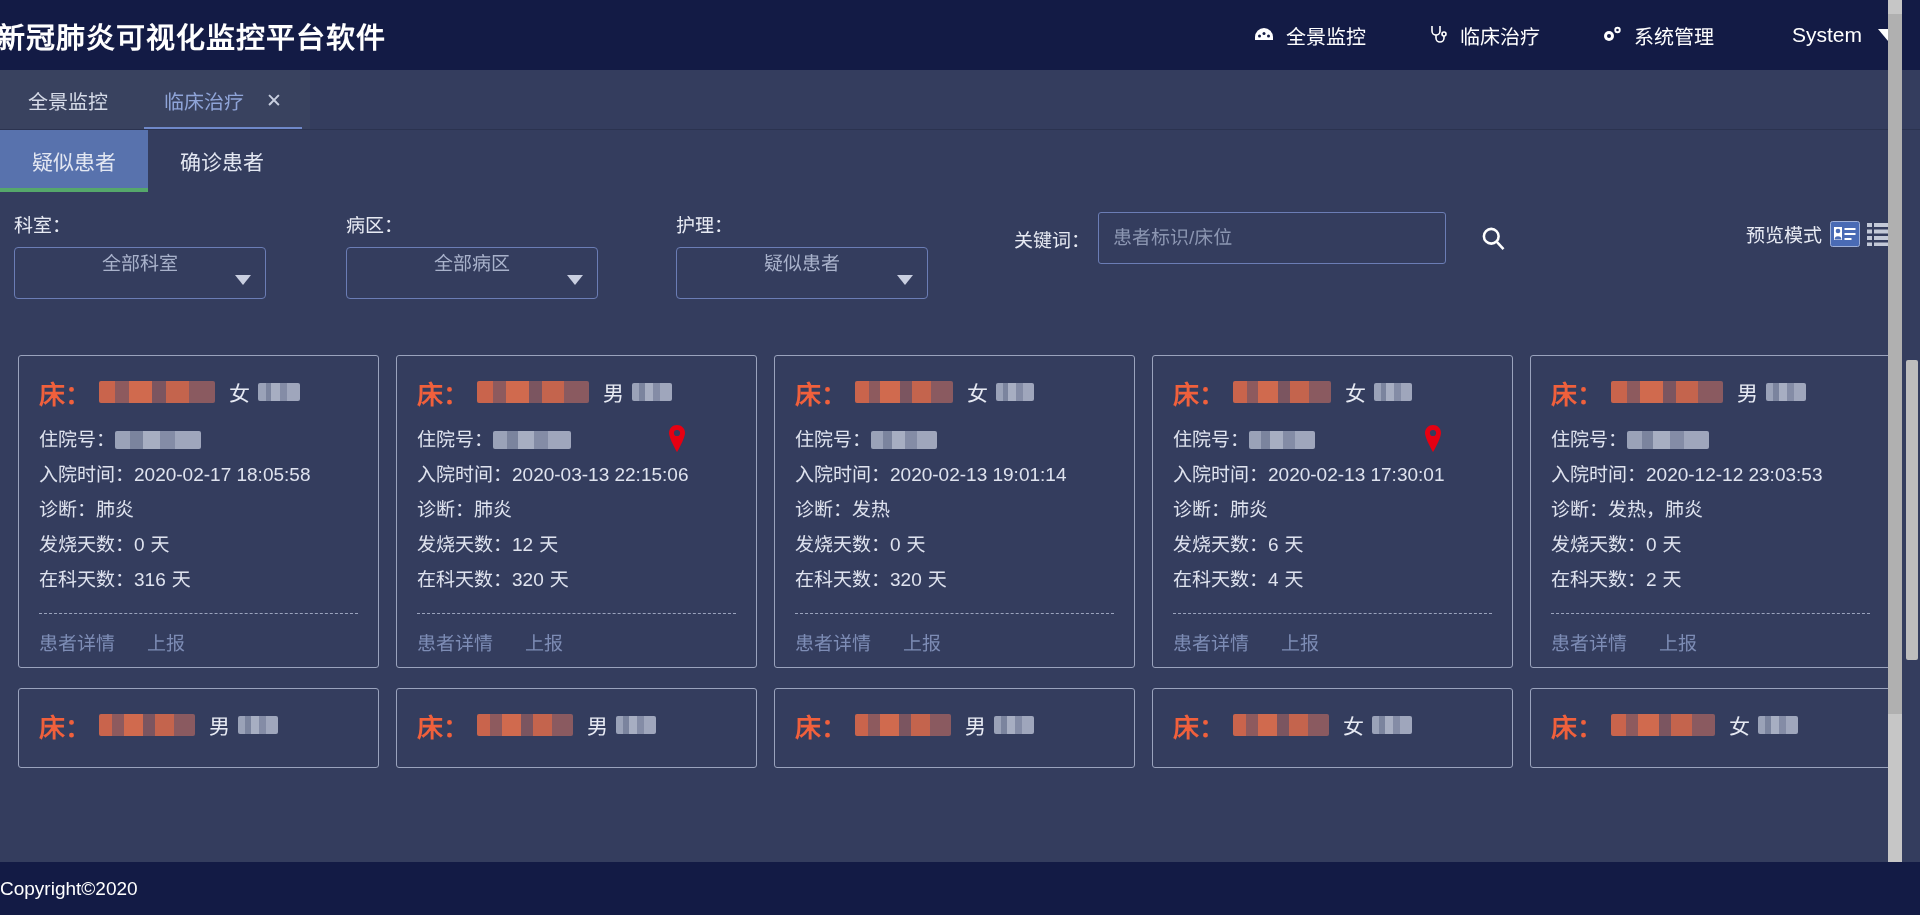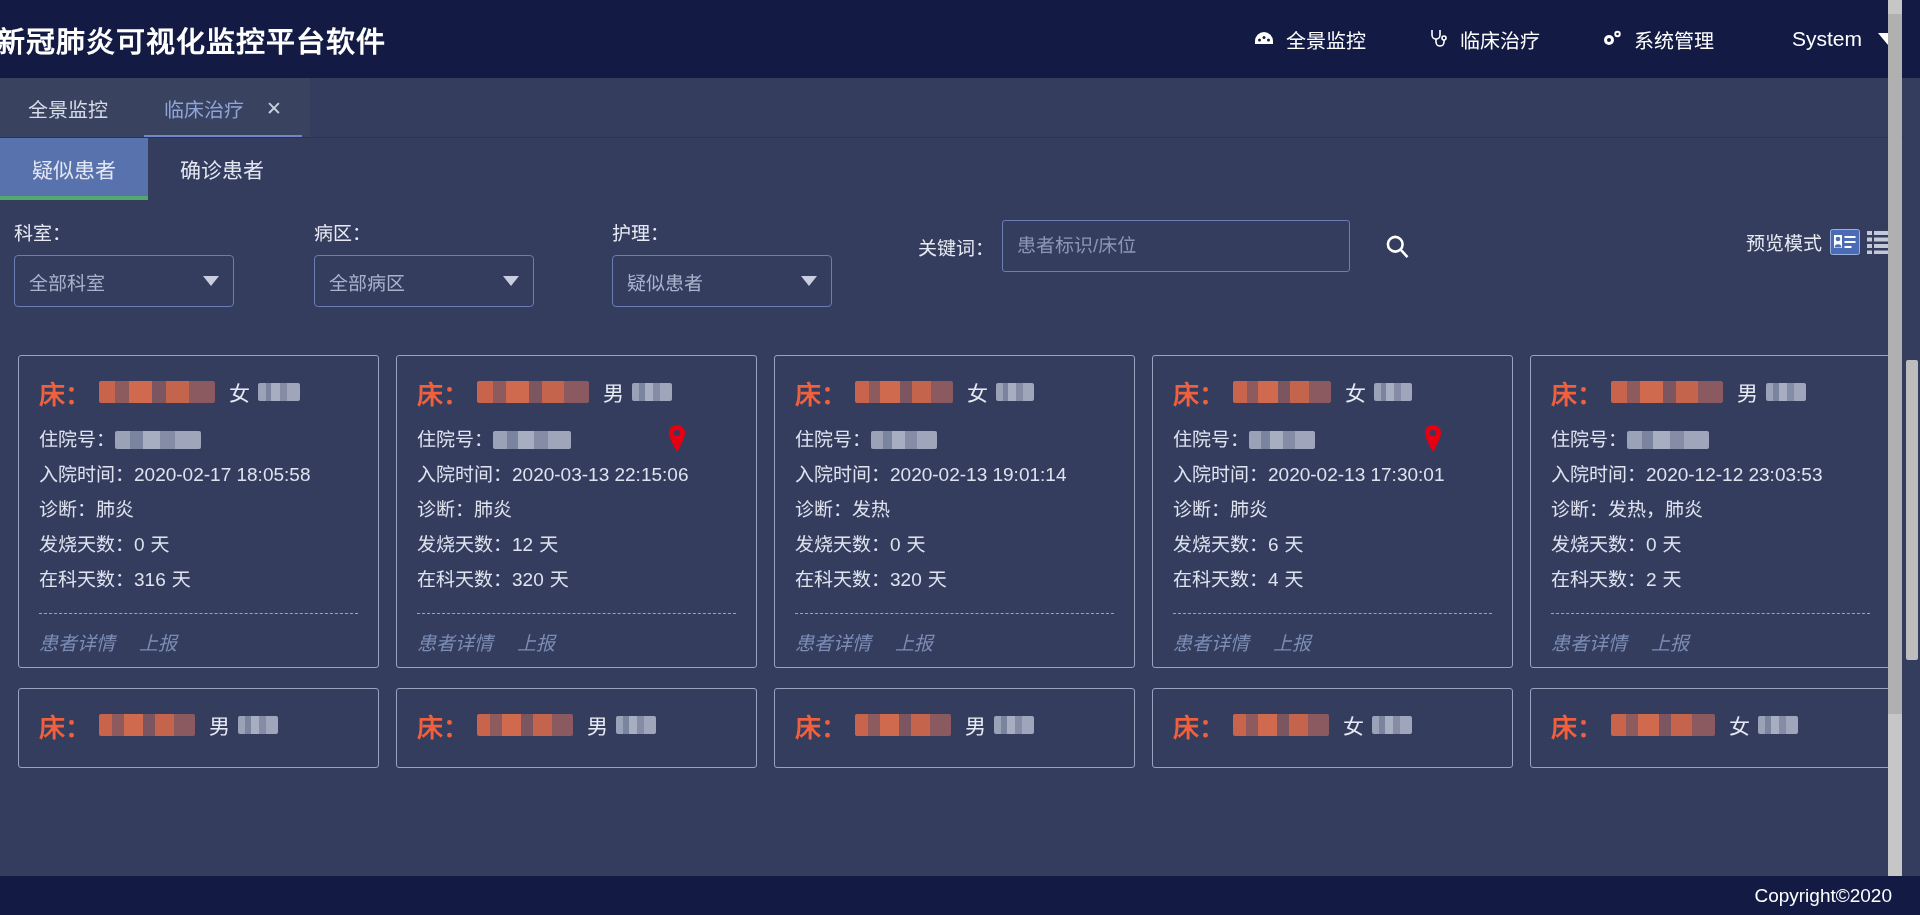--- a/index.html
+++ b/index.html
@@ -4,21 +4,21 @@
 <title>新冠肺炎可视化监控平台软件</title>
 <style>
   * { margin:0; padding:0; box-sizing:border-box; }
   html, body {
     width:1920px; height:915px; overflow:hidden;
     background:#343d5e;
     font-family:"Liberation Sans","DejaVu Sans",sans-serif;
   }
   
   .header{
-    height:78px; background:#131b45; display:flex; align-items:center;
+    height:70px; background:#131b45; display:flex; align-items:center;
     position:relative;
   }
   .app-title{
     color:#ffffff; font-size:29px; font-weight:bold; letter-spacing:1px;
     margin-left:-4px; white-space:nowrap;
   }
   .nav{
     margin-left:auto; display:flex; align-items:center; height:100%;
     padding-right:22px;
   }
@@ -73,23 +73,23 @@
   
   .filterbar{
     display:flex; align-items:flex-start; padding:18px 0 12px 0;
     position:relative; height:120px;
   }
   .fgroup{ position:relative; }
   .flabel{
     color:#e7eaf3; font-size:19px; margin-bottom:10px; display:block;
   }
   .fselect{
-    width:220px; height:52px; border:1px solid #6b7db5; border-radius:4px;
+    width:252px; height:52px; border:1px solid #6b7db5; border-radius:4px;
     background:transparent; display:flex; align-items:center;
-    padding:0 14px; cursor:pointer;
+    padding:0 14px; cursor:pointer;flex-direction:column;
   }
   .fselect .ftext{ color:#a9b2cb; font-size:19px; }
   .fselect .fcaret{
     margin-left:auto; width:0;height:0;
     border-left:8px solid transparent;border-right:8px solid transparent;
     border-top:10px solid #c9cfe0;
   }
   .kwgroup{ display:flex; align-items:center; }
   .kwlabel{ color:#e7eaf3; font-size:19px; margin-right:8px; white-space:nowrap; }
   .kwinput{
@@ -147,30 +147,30 @@
     display:flex; align-items:center;
   }
   .crow .rk{ color:#dfe3ef; }
   .pin{
     position:absolute; right:68px; top:68px; width:22px; height:30px;
   }
   .divider{
     border-top:1px dashed #9aa3bd; margin:16px 0 0 0;
   }
   .card-actions{
-    display:flex; align-items:center; gap:24px; padding-top:14px;font-style:italic;
+    display:flex; align-items:center; gap:32px; padding-top:14px;
   }
   .act{
     color:#7d8cb5; font-size:19px; cursor:pointer; white-space:nowrap;
   }
 
   
   .footer{
-    position:absolute; left:0; right:0; bottom:0; height:39px;
-    background:#131b45; display:flex; align-items:center; justify-content:flex-end;
+    position:absolute; left:0; right:0; bottom:0; height:53px;
+    background:#131b45; display:flex; align-items:center; justify-content:flex-start;
   }
   .copyright{
     color:#ffffff; font-size:19px; padding-right:28px;
   }
 
   
   .vscroll-outer{
     position:absolute; right:0; top:130px; bottom:45px; width:16px;
     background:#343d5e;
   }

